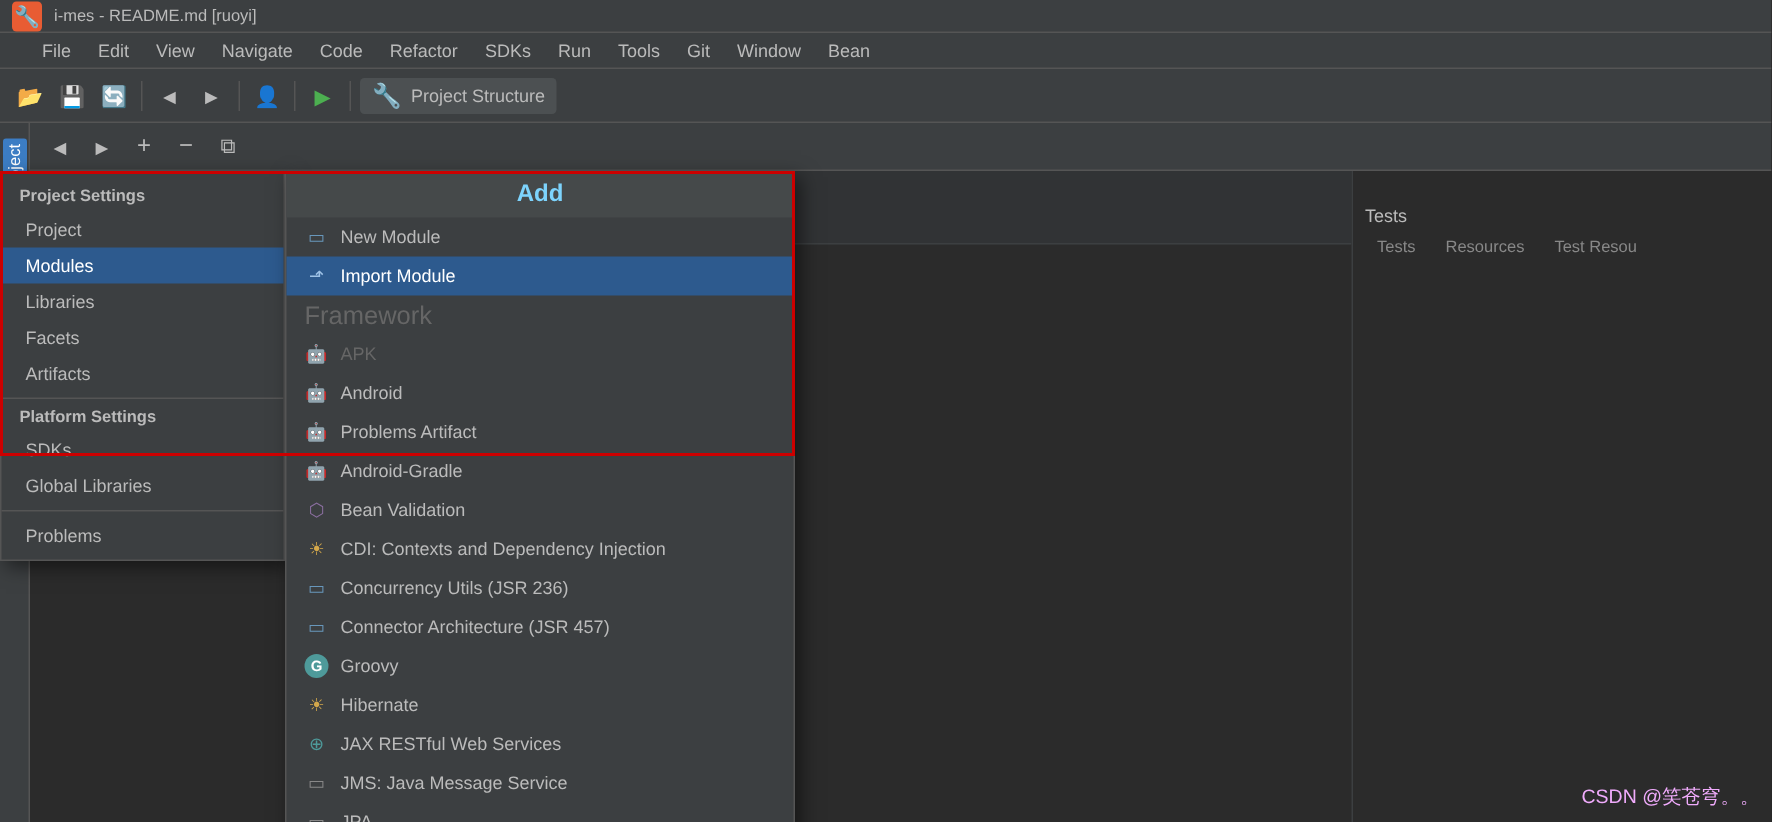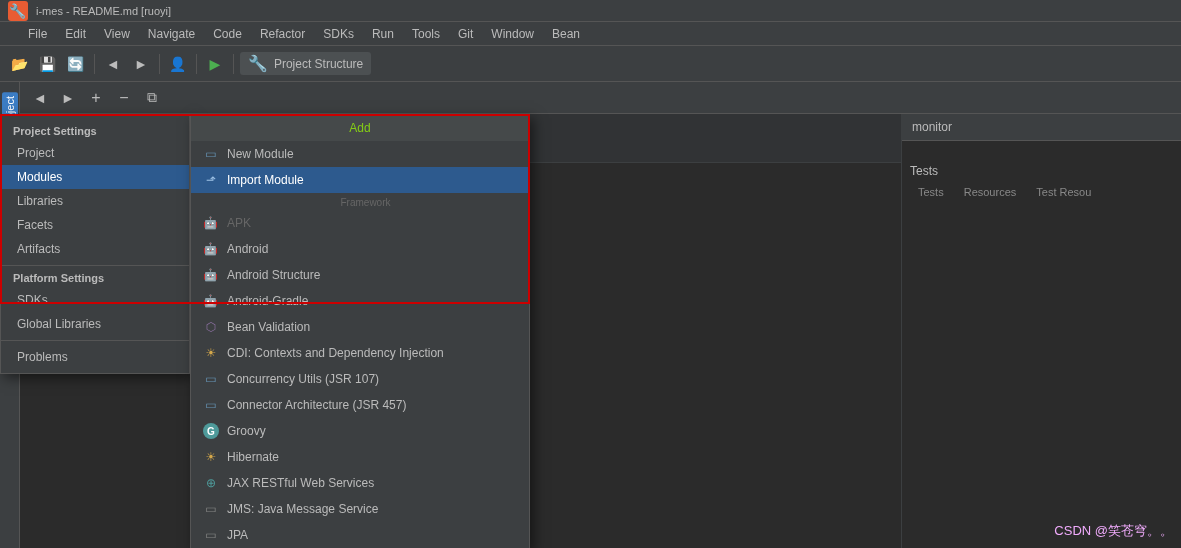--- a/index.html
+++ b/index.html
@@ -352,47 +352,46 @@
       top: 32px;
       left: 190px;
       width: 340px;
       background: #3c3f41;
       border: 1px solid #555;
       box-shadow: 4px 4px 12px rgba(0,0,0,0.5);
       z-index: 10;
     }
     .add-submenu-header {
       padding: 6px 12px;
-      font-size: 12px;
-      color: #84cc16;
+      font-size: 16px;
+      color: #7dd3fc;
       background: #45494a;
       text-align: center;
-      font-weight: normal;
+      font-weight: bold;
     }
     .submenu-item {
       padding: 5px 12px;
       font-size: 12px;
       color: #bbbbbb;
       cursor: pointer;
       display: flex;
       align-items: center;
       gap: 8px;
     }
     .submenu-item.active {
       background: #2d5a8e;
       color: white;
     }
     .submenu-item.disabled {
       color: #666;
     }
     .submenu-section-label {
       padding: 4px 1px 2px 12px;
-      font-size: 10px;
+      font-size: 17px;
       color: #666;
-      text-align: center;
     }
     .submenu-icon {
       width: 16px;
       height: 16px;
       display: flex;
       align-items: center;
       justify-content: center;
       font-size: 12px;
     }
 
@@ -604,21 +603,20 @@
           <div class="ps-tab active">Sources</div>
           <div class="ps-tab">Paths</div>
           <div class="ps-tab">Dependencies</div>
         </div>
         <div class="ps-main-content">
           <div class="ps-content-text">nbdas, type annotations etc.</div>
         </div>
       </div>
 
       <div class="ps-right">
-        <div class="ps-right-header">monitor</div>
         <div class="ps-right-content">
           <div style="font-size:12px;color:#bbbbbb;margin-bottom:6px;">Tests</div>
           <div style="display:flex;gap:4px;">
             <div class="ps-right-tab">Tests</div>
             <div class="ps-right-tab">Resources</div>
             <div class="ps-right-tab">Test Resou</div>
           </div>
         </div>
       </div>
     </div>
@@ -653,37 +651,37 @@
     <div class="submenu-item disabled">
       <span class="submenu-icon icon-apk">🤖</span>
       <span>APK</span>
     </div>
     <div class="submenu-item">
       <span class="submenu-icon icon-android">🤖</span>
       <span>Android</span>
     </div>
     <div class="submenu-item">
       <span class="submenu-icon" style="color:#9fc464;">🤖</span>
-      <span>Android Structure</span>
+      <span>Problems Artifact</span>
     </div>
     <div class="submenu-item">
       <span class="submenu-icon icon-android">🤖</span>
       <span>Android-Gradle</span>
     </div>
     <div class="submenu-item">
       <span class="submenu-icon icon-bean">⬡</span>
       <span>Bean Validation</span>
     </div>
     <div class="submenu-item">
       <span class="submenu-icon icon-cdi">☀</span>
       <span>CDI: Contexts and Dependency Injection</span>
     </div>
     <div class="submenu-item">
       <span class="submenu-icon icon-jsr">▭</span>
-      <span>Concurrency Utils (JSR 107)</span>
+      <span>Concurrency Utils (JSR 236)</span>
     </div>
     <div class="submenu-item">
       <span class="submenu-icon icon-jsr">▭</span>
       <span>Connector Architecture (JSR 457)</span>
     </div>
     <div class="submenu-item">
       <span class="submenu-icon">
           <span class="icon-g">G</span>
         </span>
       <span>Groovy</span>

